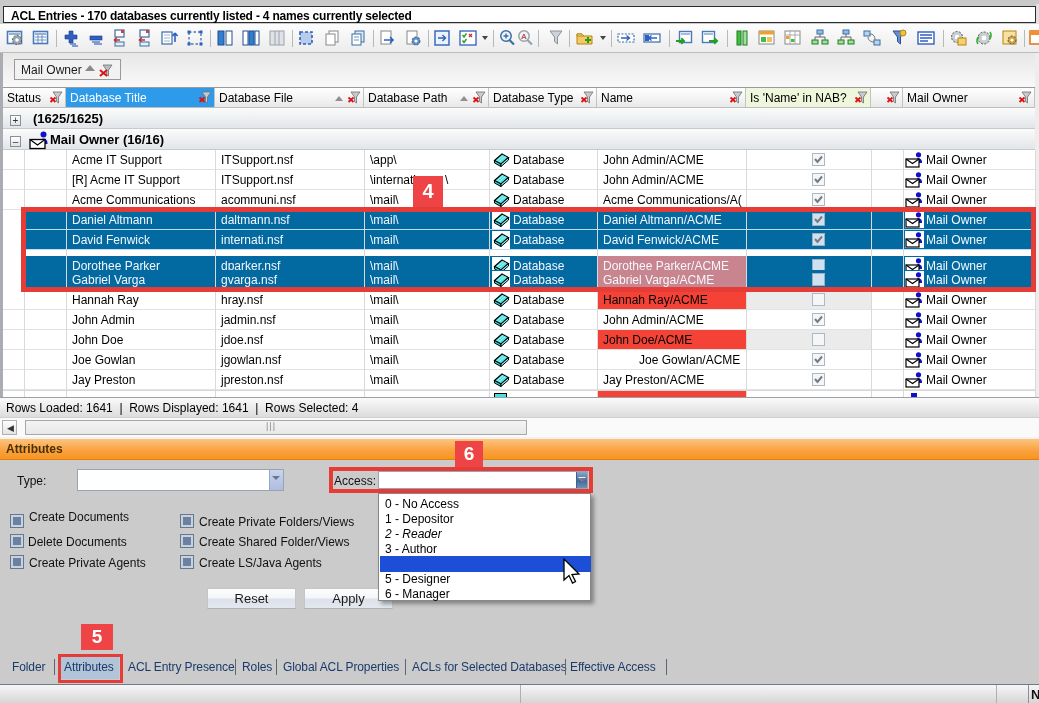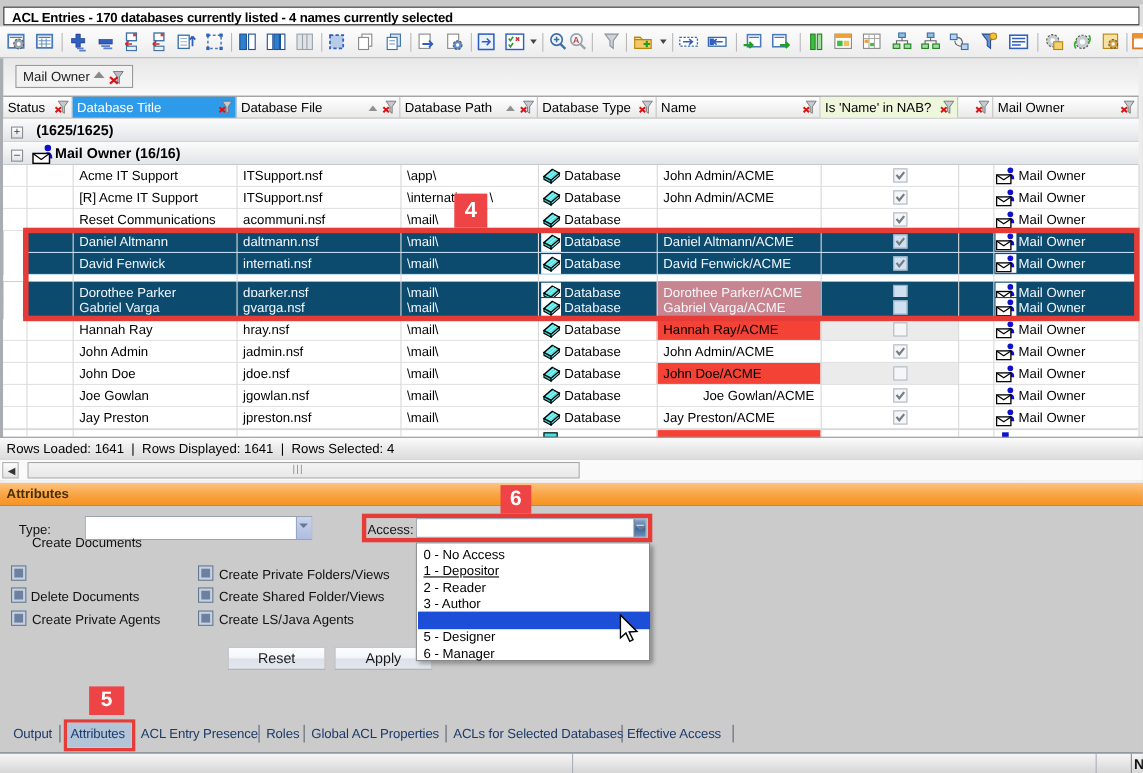--- a/index.html
+++ b/index.html
@@ -22,21 +22,21 @@
   .hgreen { background:#eef6dc; }
   
   .tablebg { left:3px; top:108px; width:1032px; height:289px; background:#fff; }
   .grow { position:absolute; left:0; width:1032px; height:21px; background:linear-gradient(#fbfbfb 0%,#eceef0 60%,#e2e5e9 100%); border-bottom:1px solid #c9c9c9; }
   .expbox { position:absolute; left:7px; top:5px; width:11px; height:11px; background:linear-gradient(#fefefe,#dfe3e8); border:1px solid #8a8f96; font-size:10px; line-height:9px; text-align:center; color:#333; }
   .grow b { position:absolute; font-size:13px; color:#000; top:3px; }
   .drow { position:absolute; left:0; width:1032px; height:20px; background:#fff; }
   .dcell { position:absolute; top:0; height:20px; font-size:12px; color:#000; white-space:nowrap; overflow:hidden; }
   .dcell .tx { position:absolute; left:5px; top:3px; }
   .vline { position:absolute; top:0; width:1px; height:289px; background:#d9d9d9; }
-  .selrow { background:#0c4a6e; }
+  .selrow { background:#0369a1; }
   .selrow .dcell { color:#f3f8fd; }
   .redcell { background:#f44336; color:#000; }
   .pinkcell { background:#c9858f; color:#f4eef0; }
   .graycell { background:#ebebeb; }
   .cb { position:absolute; width:13px; height:13px; background:#f4f6f8; border:1px solid #adb8c0; }
   .redbox { border:5px solid #e63c38; background:transparent; }
   .badge { background:#ee4445; color:#fff; font-weight:bold; text-align:center; }
   
   .statusbar { left:0px; top:397px; width:1039px; height:20px; background:linear-gradient(#fafafa,#dcdcdc); border-top:1px solid #9aa0a6; font-size:12px; }
   .statusbar span { position:absolute; left:6px; top:3px; color:#000; }
@@ -439,36 +439,39 @@
           <path d="M10 11 C10 6 17 6 17 11 L17 12 L10 12 Z" fill="#1111cc"></path>
           <rect x="1" y="8" width="13" height="8" fill="#fff" stroke="#000" stroke-width="1.2"></rect>
           <path d="M1 8 L7.5 12.5 L14 8" fill="none" stroke="#000" stroke-width="1.1"></path>
         </svg>
         <span class="tx" style="left:23px">Mail Owner</span>
       </div>
       <div style="position:absolute;left:0px;top:19px;width:1032px;height:1px;background:#e2e2e2"></div>
     </div>
     <div class="drow " style="top:82px;">
       <div class="dcell" style="left:63px;width:149px;">
-        <span class="tx" style="left:6px">Reset Communications</span>
+        <span class="tx" style="left:6px">Acme Communications</span>
       </div>
       <div class="dcell" style="left:212px;width:149px;">
         <span class="tx" style="left:6px">acommuni.nsf</span>
       </div>
       <div class="dcell" style="left:361px;width:125px;">
         <span class="tx" style="left:6px">\mail\</span>
       </div>
       <div class="dcell" style="left:486px;width:108px;">
         <span class="tx" style="left:24px">Database</span>
         <svg width="17" height="16" viewBox="0 0 17 16" style="position:absolute;left:4px;top:2px">
           <path d="M1.5 8.5 L9 2 L15.5 5.5 L8 12 Z" fill="#55e4e4" stroke="#000" stroke-width="1.2"></path>
           <path d="M1.5 8.5 L8 12 L8 14.5 L1.5 11 Z" fill="#33cccc" stroke="#000" stroke-width="1"></path>
           <path d="M8 12 L15.5 5.5 L15.5 8 L8 14.5 Z" fill="#88eeee" stroke="#000" stroke-width="1"></path>
           <path d="M4 8.7 L10.5 3.2 M6 9.8 L12.5 4.3" stroke="#aaf4f4" stroke-width="0.9"></path>
         </svg>
+      </div>
+      <div class="dcell " style="left:594px;width:149px;">
+        <span class="tx" style="left:6px">Acme Communications/A(</span>
       </div>
       <div class="dcell " style="left:743px;width:125px;">
           <div class="cb" style="left:66px;top:3px;">
           <svg width="11" height="11" viewBox="0 0 11 11" style="position:absolute;left:0px;top:0px">
             <path d="M2 5 L4.5 8 L9 2.5" fill="none" stroke="#767c84" stroke-width="2"></path>
           </svg>
         </div>
       </div>
       <div class="dcell" style="left:900px;width:132px;">
         <svg width="20" height="17" viewBox="0 0 20 17" style="position:absolute;left:2px;top:1px">
@@ -883,54 +886,54 @@
   <div class="abs redbox" style="left:329px;top:467px;width:264px;height:26px;border-width:4px;"></div>
   <span class="lbl" style="left:334px;top:474px;">Access:</span>
   <div class="combo" style="left:378px;top:471px;width:210px;height:18px;">
     <div class="combobtn" style="width:11px;height:16px;background:linear-gradient(#8aa8cc,#44699a 55%,#6c90ba);border-left:1px solid #3f638e;">
       <span style="position:absolute;left:1px;top:5px;width:0;height:0;border-left:4px solid transparent;border-right:4px solid transparent;border-top:4px solid #f0f4fa;"></span>
     </div>
   </div>
   <div class="abs badge" style="left:455px;top:441px;width:28px;height:26px;font-size:19px;line-height:26px;">6</div>
 
   <div class="ck" style="left:10px;top:514px;"></div>
-<span class="lbl" style="left:29px;top:486px;">Create Documents</span>
+<span class="lbl" style="left:29px;top:510px;">Create Documents</span>
   <div class="ck" style="left:10px;top:534px;"></div>
 <span class="lbl" style="left:28px;top:535px;">Delete Documents</span>
   <div class="ck" style="left:10px;top:555px;"></div>
 <span class="lbl" style="left:29px;top:556px;">Create Private Agents</span>
   <div class="ck" style="left:180px;top:514px;"></div>
 <span class="lbl" style="left:199px;top:515px;text-align:right;">Create Private Folders/Views</span>
   <div class="ck" style="left:180px;top:534px;"></div>
 <span class="lbl" style="left:199px;top:535px;">Create Shared Folder/Views</span>
   <div class="ck" style="left:180px;top:555px;"></div>
 <span class="lbl" style="left:199px;top:556px;">Create LS/Java Agents</span>
 
   <div class="btn" style="left:207px;top:588px;">Reset</div>
   <div class="btn" style="left:304px;top:588px;">Apply</div>
 
   <div class="ddlist">
     <div class="dditem" style="top:2px;padding-top:1px;">0 - No Access</div>
-    <div class="dditem" style="top:17px;padding-top:1px;text-decoration:underline;">1 - Depositor</div>
-    <div class="dditem" style="top:32px;padding-top:1px;">2 - Reader</div>
+    <div class="dditem" style="top:17px;padding-top:1px;">1 - Depositor</div>
+    <div class="dditem" style="top:32px;padding-top:1px;font-style:italic;">2 - Reader</div>
     <div class="dditem" style="top:47px;padding-top:1px;">3 - Author</div>
     <div class="dditem" style="top:62px;padding-top:16px;background:#1d4ed8;color:#fff;">4 - Editor</div>
     <div class="dditem" style="top:77px;padding-top:1px;">5 - Designer</div>
     <div class="dditem" style="top:92px;padding-top:1px;">6 - Manager</div>
   </div>
 
   <svg class="abs" style="left:563px;top:558px" width="20" height="28" viewBox="0 0 20 28">
     <polygon points="1,1 1,22 6,17.5 9.5,25 12.5,23.5 9,16.5 16,16" fill="#fff" stroke="#000" stroke-width="1.3"></polygon>
   </svg>
 
   <div class="abs badge" style="left:81px;top:624px;width:32px;height:26px;font-size:19px;line-height:26px;">5</div>
   <div class="abs redbox" style="left:58px;top:654px;width:65px;height:29px;border-width:3px;"></div>
   <div class="abs tabs" id="tabs">
     <div style="position:absolute;left:61px;top:2px;width:58px;height:22px;background:#b2c4d8"></div>
-    <div class="tab" style="left:12px">Output</div>
+    <div class="tab" style="left:12px">Folder</div>
     <div class="tab" style="left:64px">Attributes</div>
     <div class="tab" style="left:128px">ACL Entry Presence</div>
     <div class="tab" style="left:242px">Roles</div>
     <div class="tab" style="left:283px">Global ACL Properties</div>
     <div class="tab" style="left:412px">ACLs for Selected Databases</div>
     <div class="tab" style="left:570px">Effective Access</div>
     <div class="tabsep" style="left:54px"></div>
     <div class="tabsep" style="left:235px"></div>
     <div class="tabsep" style="left:276px"></div>
     <div class="tabsep" style="left:405px"></div>

